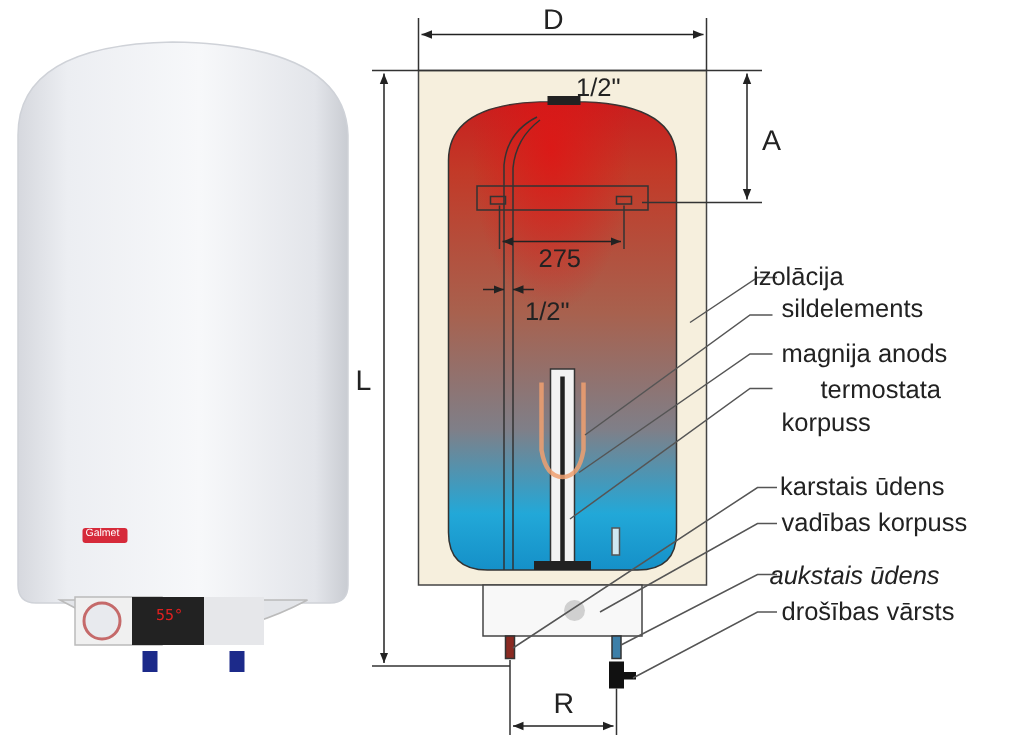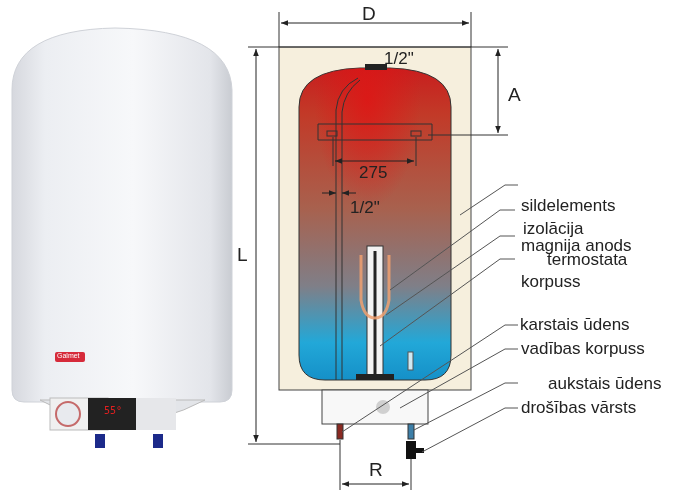--- a/index.html
+++ b/index.html
@@ -120,21 +120,21 @@
 </svg>
 
 <span class="dim" style="left:362px;top:4px;">D</span>
 <span class="dim" style="left:508px;top:85px;">A</span>
 <span class="dim" style="left:237px;top:245px;">L</span>
 <span class="dim" style="left:369px;top:460px;">R</span>
 <span class="dim" style="left:384px;top:49px;font-size:17px;">1/2"</span>
 <span class="dim" style="left:359px;top:163px;font-size:17px;">275</span>
 <span class="dim" style="left:350px;top:198px;font-size:17px;">1/2"</span>
 
-<span class="label" style="left:523px;top:176px;margin-top:44px;">izolācija</span>
+<span class="label" style="left:502px;top:176px;">izolācija</span>
 <span class="label" style="left:521px;top:197px;">sildelements</span>
-<span class="label" style="left:521px;top:227px;margin-top:10px;">magnija anods</span>
+<span class="label" style="left:521px;top:227px;">magnija anods</span>
 <span class="label" style="left:547px;top:251px;">termostata</span>
 <span class="label" style="left:521px;top:273px;text-align:center;">korpuss</span>
 <span class="label" style="left:520px;top:316px;">karstais ūdens</span>
 <span class="label" style="left:521px;top:340px;">vadības korpuss</span>
-<span class="label" style="left:548px;top:375px;">aukstais ūdens</span>
+<span class="label" style="left:513px;top:375px;font-style:italic;">aukstais ūdens</span>
 <span class="label" style="left:521px;top:399px;">drošības vārsts</span>
 
 </body></html>

